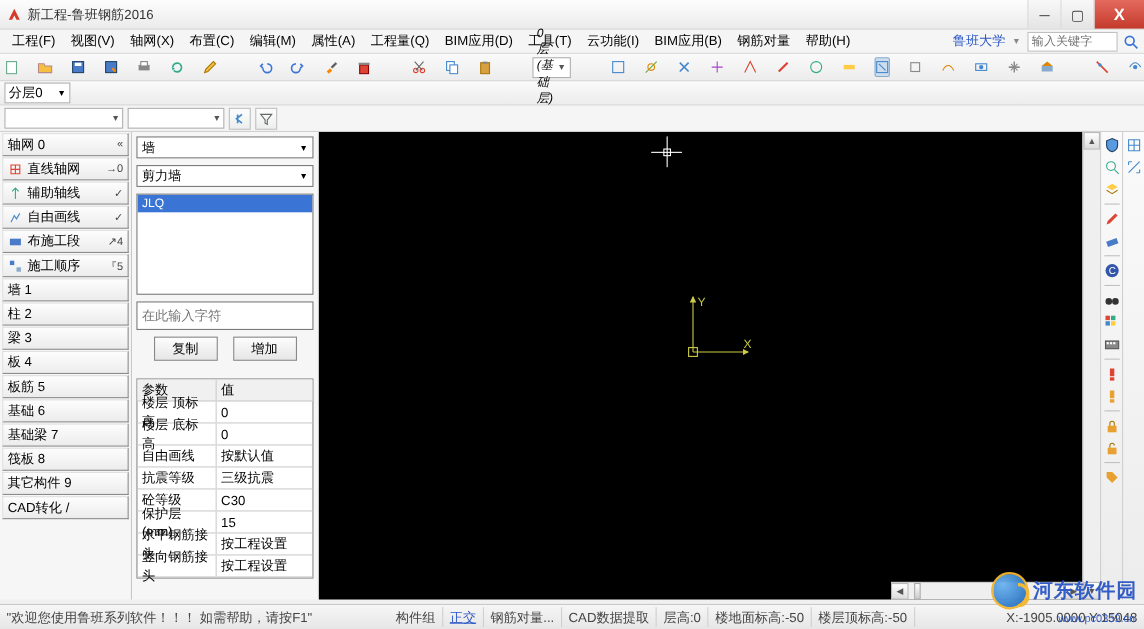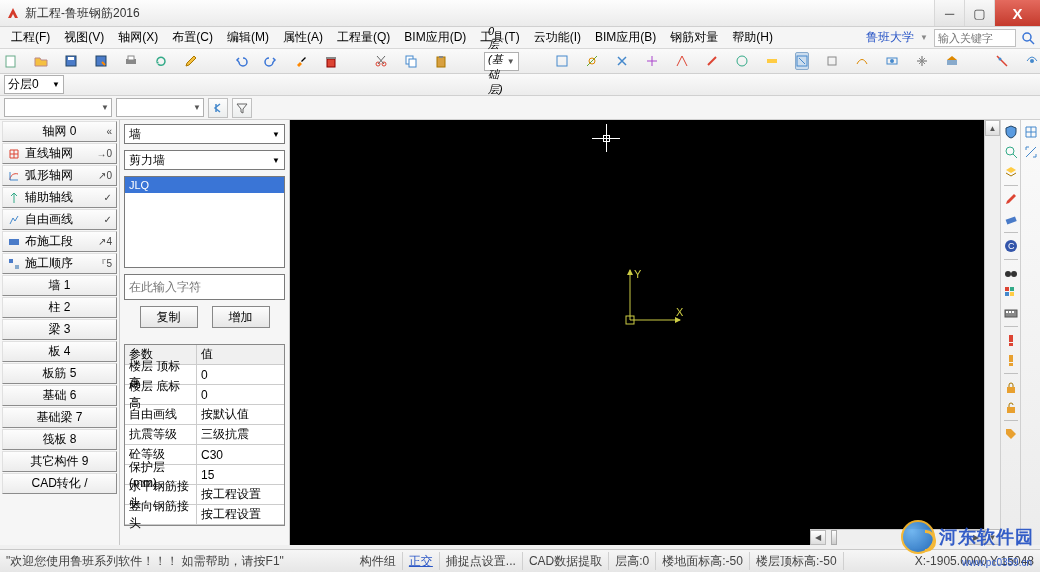--- a/index.html
+++ b/index.html
@@ -43,21 +43,21 @@
 
 
 .main { display: flex; height: 425px; position: relative; }
 
 
 .sidebar { width: 120px; background: #f6f6f6; border-right: 1px solid #c8c8c8; overflow: hidden; }
 .sbitem { height: 21px; border: 1px outset #e0e0e0; background: linear-gradient(#fdfdfd,#ececec); display: flex; align-items: center; padding: 0 4px; font-size: 12px; cursor: default; position: relative; margin:1px 2px; }
 .sbitem .ico { width: 14px; height:14px; margin-right:4px; display:flex; align-items:center; justify-content:center; }
 .sbitem .arrow-r { position: absolute; right: 4px; font-size: 10px; color:#444; }
 .sbitem.wide { justify-content: center; }
-.sbitem.wide .txt { flex:1; text-align:center; }
+.sbitem.wide .txt { flex:1; text-align:left; }
 
 
 .proppanel { width: 170px; background: #f6f6f6; border-right: 1px solid #c8c8c8; padding: 4px; }
 .pdrop { width: 100%; height: 20px; border: 1px solid #7a7a7a; background: #fff; font-size: 12px; padding: 0 4px; margin-bottom: 6px; display:flex; align-items:center; justify-content:space-between; }
 .plist { height: 92px; border: 1px solid #7a7a7a; background: #fff; overflow: hidden; text-align: right; }
 .plist .item { height: 16px; background: #3a75d6; color: #fff; font-size: 11px; padding: 0 4px; display:flex; align-items:center; }
 .pinput { width: 100%; height: 20px; border: 1px solid #7a7a7a; background: #fff; font-size: 12px; padding: 12px 4px; margin-top:6px; outline:none; }
 .pbtns { display: flex; gap: 14px; margin-top: 6px; justify-content:center; }
 .pbtn { width: 58px; height: 22px; border: 1px solid #888; background: linear-gradient(#fdfdfd,#e6e6e6); font-size: 12px; display:flex; align-items:center; justify-content:center; cursor:default; }
 .ptable { margin-top: 16px; border: 1px solid #888; background: #fff; font-size: 12px; }
@@ -416,30 +416,20 @@
           <svg width="12" height="12">
             <path d="M2 2h8v8H2zM2 6h8M6 2v8" stroke="#d43" fill="none"></path>
           </svg>
         </span>
         <span>直线轴网</span>
         <span class="arrow-r">→0</span>
       </div>
     <div class="sbitem">
         <span class="ico">
           <svg width="12" height="12">
-            <path d="M2 10a6 6 0 0 1 8-6" stroke="#d43" fill="none"></path>
-            <path d="M2 2v8h8" stroke="#48c" fill="none"></path>
-          </svg>
-        </span>
-        <span>弧形轴网</span>
-        <span class="arrow-r">↗0</span>
-      </div>
-    <div class="sbitem">
-        <span class="ico">
-          <svg width="12" height="12">
             <path d="M6 1v10M3 4l3-3 3 3" stroke="#3a8" fill="none"></path>
           </svg>
         </span>
         <span>辅助轴线</span>
         <span class="arrow-r">✓</span>
       </div>
     <div class="sbitem">
         <span class="ico">
           <svg width="12" height="12">
             <path d="M2 10l3-6 2 3 3-5" stroke="#48c" fill="none"></path>
@@ -695,21 +685,21 @@
     </div>
   </div>
 
 </div>
 
 <div class="statusbar">
   <span style="color:#444;">"欢迎您使用鲁班系列软件！！！ 如需帮助，请按F1"</span>
   <span style="flex:0 0 70px;"></span>
   <span class="sseg">构件组</span>
   <span class="sseg blue">正交</span>
-  <span class="sseg">捕捉点设置...</span>
+  <span class="sseg">钢筋对量...</span>
   <span class="sseg">CAD数据提取</span>
   <span class="sseg">层高:0</span>
   <span class="sseg">楼地面标高:-50</span>
   <span class="sseg">楼层顶标高:-50</span>
   <span class="coords">X:-1905.0000 Y:15048</span>
 </div>
 
 <div class="watermark">
   <div class="ball"></div>
   <div>

